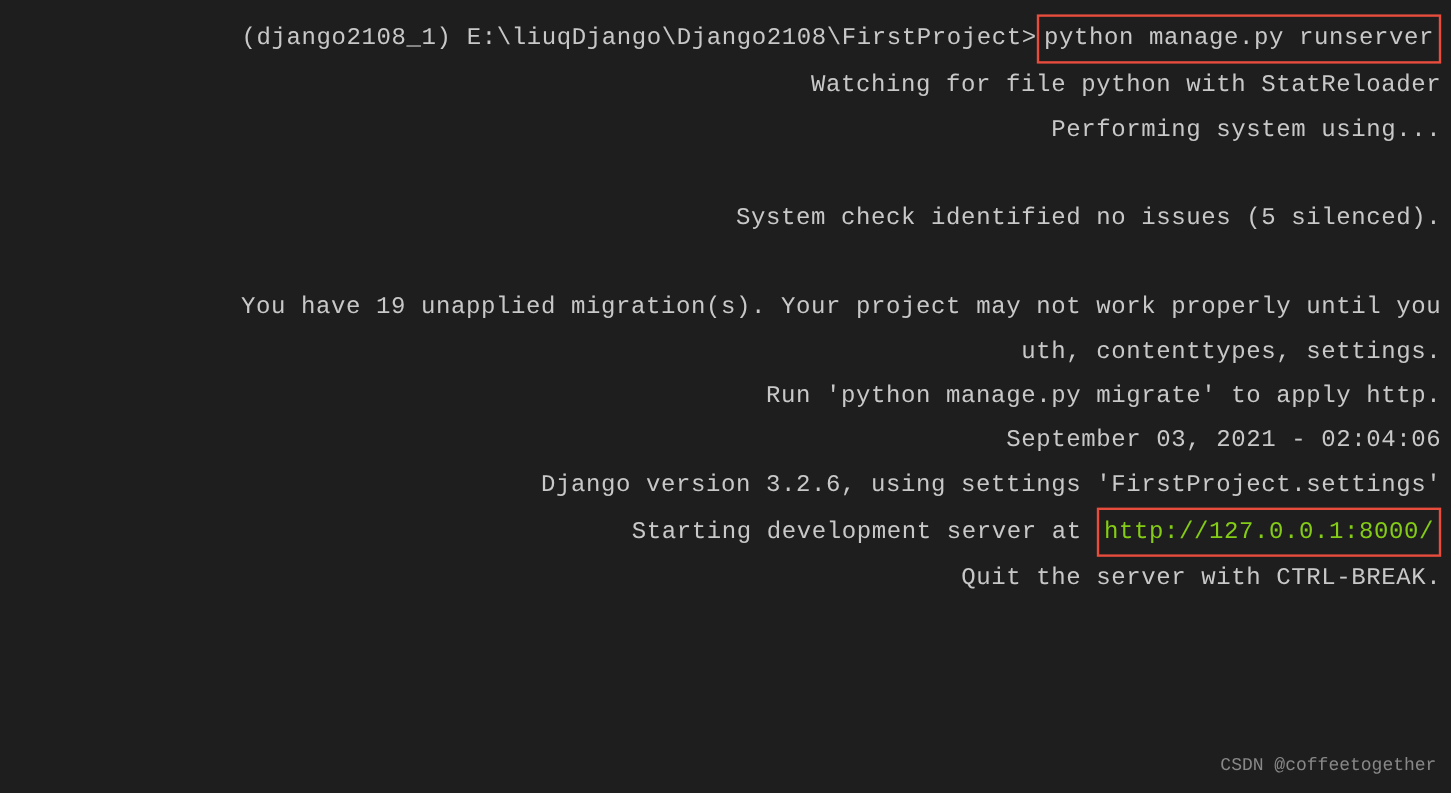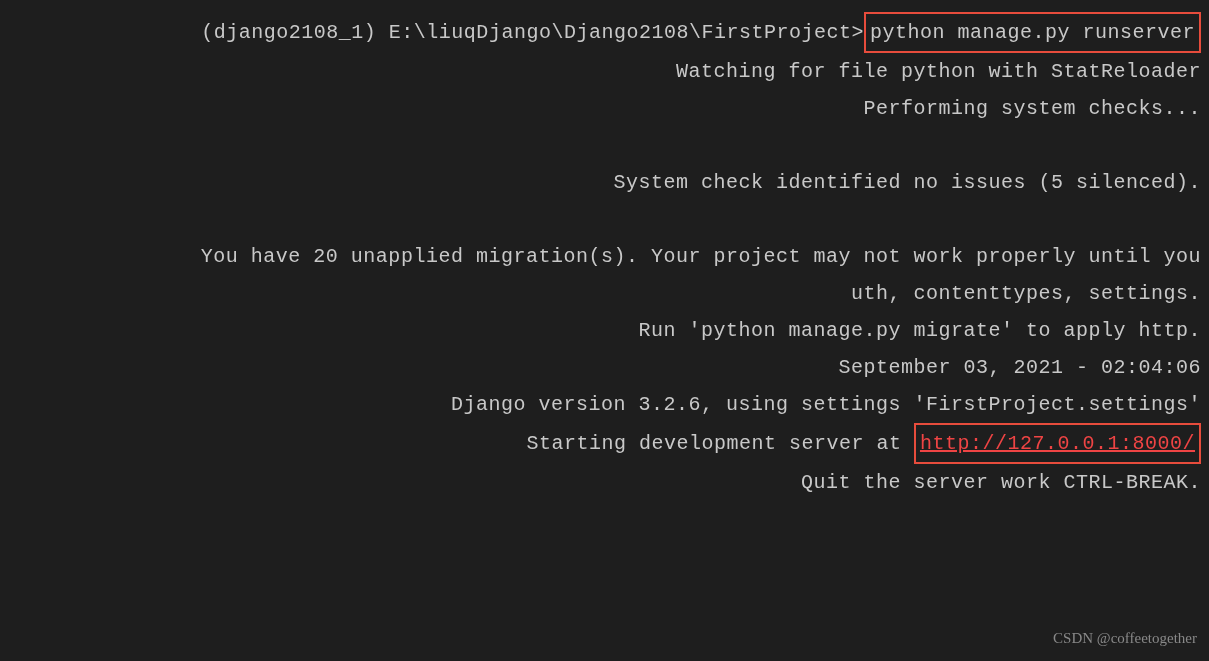--- a/index.html
+++ b/index.html
@@ -24,50 +24,49 @@
     .terminal-line {
       white-space: pre;
       display: block;
     }
     .highlight-box-red {
       border: 2px solid #e74c3c;
       display: inline-block;
       padding: 0 4px;
     }
     .link {
-      color: #ef4444;
-      text-decoration: underline;
+      color: #84cc16;
     }
     .watermark {
       position: absolute;
       bottom: 8px;
       right: 12px;
       font-size: 15px;
       color: #888;
-      font-family: Liberation Serif, serif;
+      font-family: Liberation Mono, monospace;
       letter-spacing: 0;
     }
     .prompt-env {
       color: #c8c8c8;
     }
     .blank-line {
       height: 1.85em;
     }
   </style>
 </head>
 <body>
 
 <div class="terminal-line"><span class="prompt-env">(django2108_1) </span><span>E:\liuqDjango\Django2108\FirstProject&gt;</span><span class="highlight-box-red"><span>python manage.py runserver</span></span></div>
 
 <div class="terminal-line">Watching for file python with StatReloader</div>
-<div class="terminal-line">Performing system checks...</div>
+<div class="terminal-line">Performing system using...</div>
 <div class="blank-line"></div>
 <div class="terminal-line">System check identified no issues (5 silenced).</div>
 <div class="blank-line"></div>
-<div class="terminal-line">You have 20 unapplied migration(s). Your project may not work properly until you</div>
+<div class="terminal-line">You have 19 unapplied migration(s). Your project may not work properly until you</div>
 <div class="terminal-line">uth, contenttypes, settings.</div>
 <div class="terminal-line">Run 'python manage.py migrate' to apply http.</div>
 <div class="terminal-line">September 03, 2021 - 02:04:06</div>
 <div class="terminal-line">Django version 3.2.6, using settings 'FirstProject.settings'</div>
 <div class="terminal-line"><span>Starting development server at </span><span class="highlight-box-red"><span class="link">http://127.0.0.1:8000/</span></span></div>
-<div class="terminal-line">Quit the server work CTRL-BREAK.</div>
+<div class="terminal-line">Quit the server with CTRL-BREAK.</div>
 
 <div class="watermark">CSDN @coffeetogether</div>
 
 </body></html>

